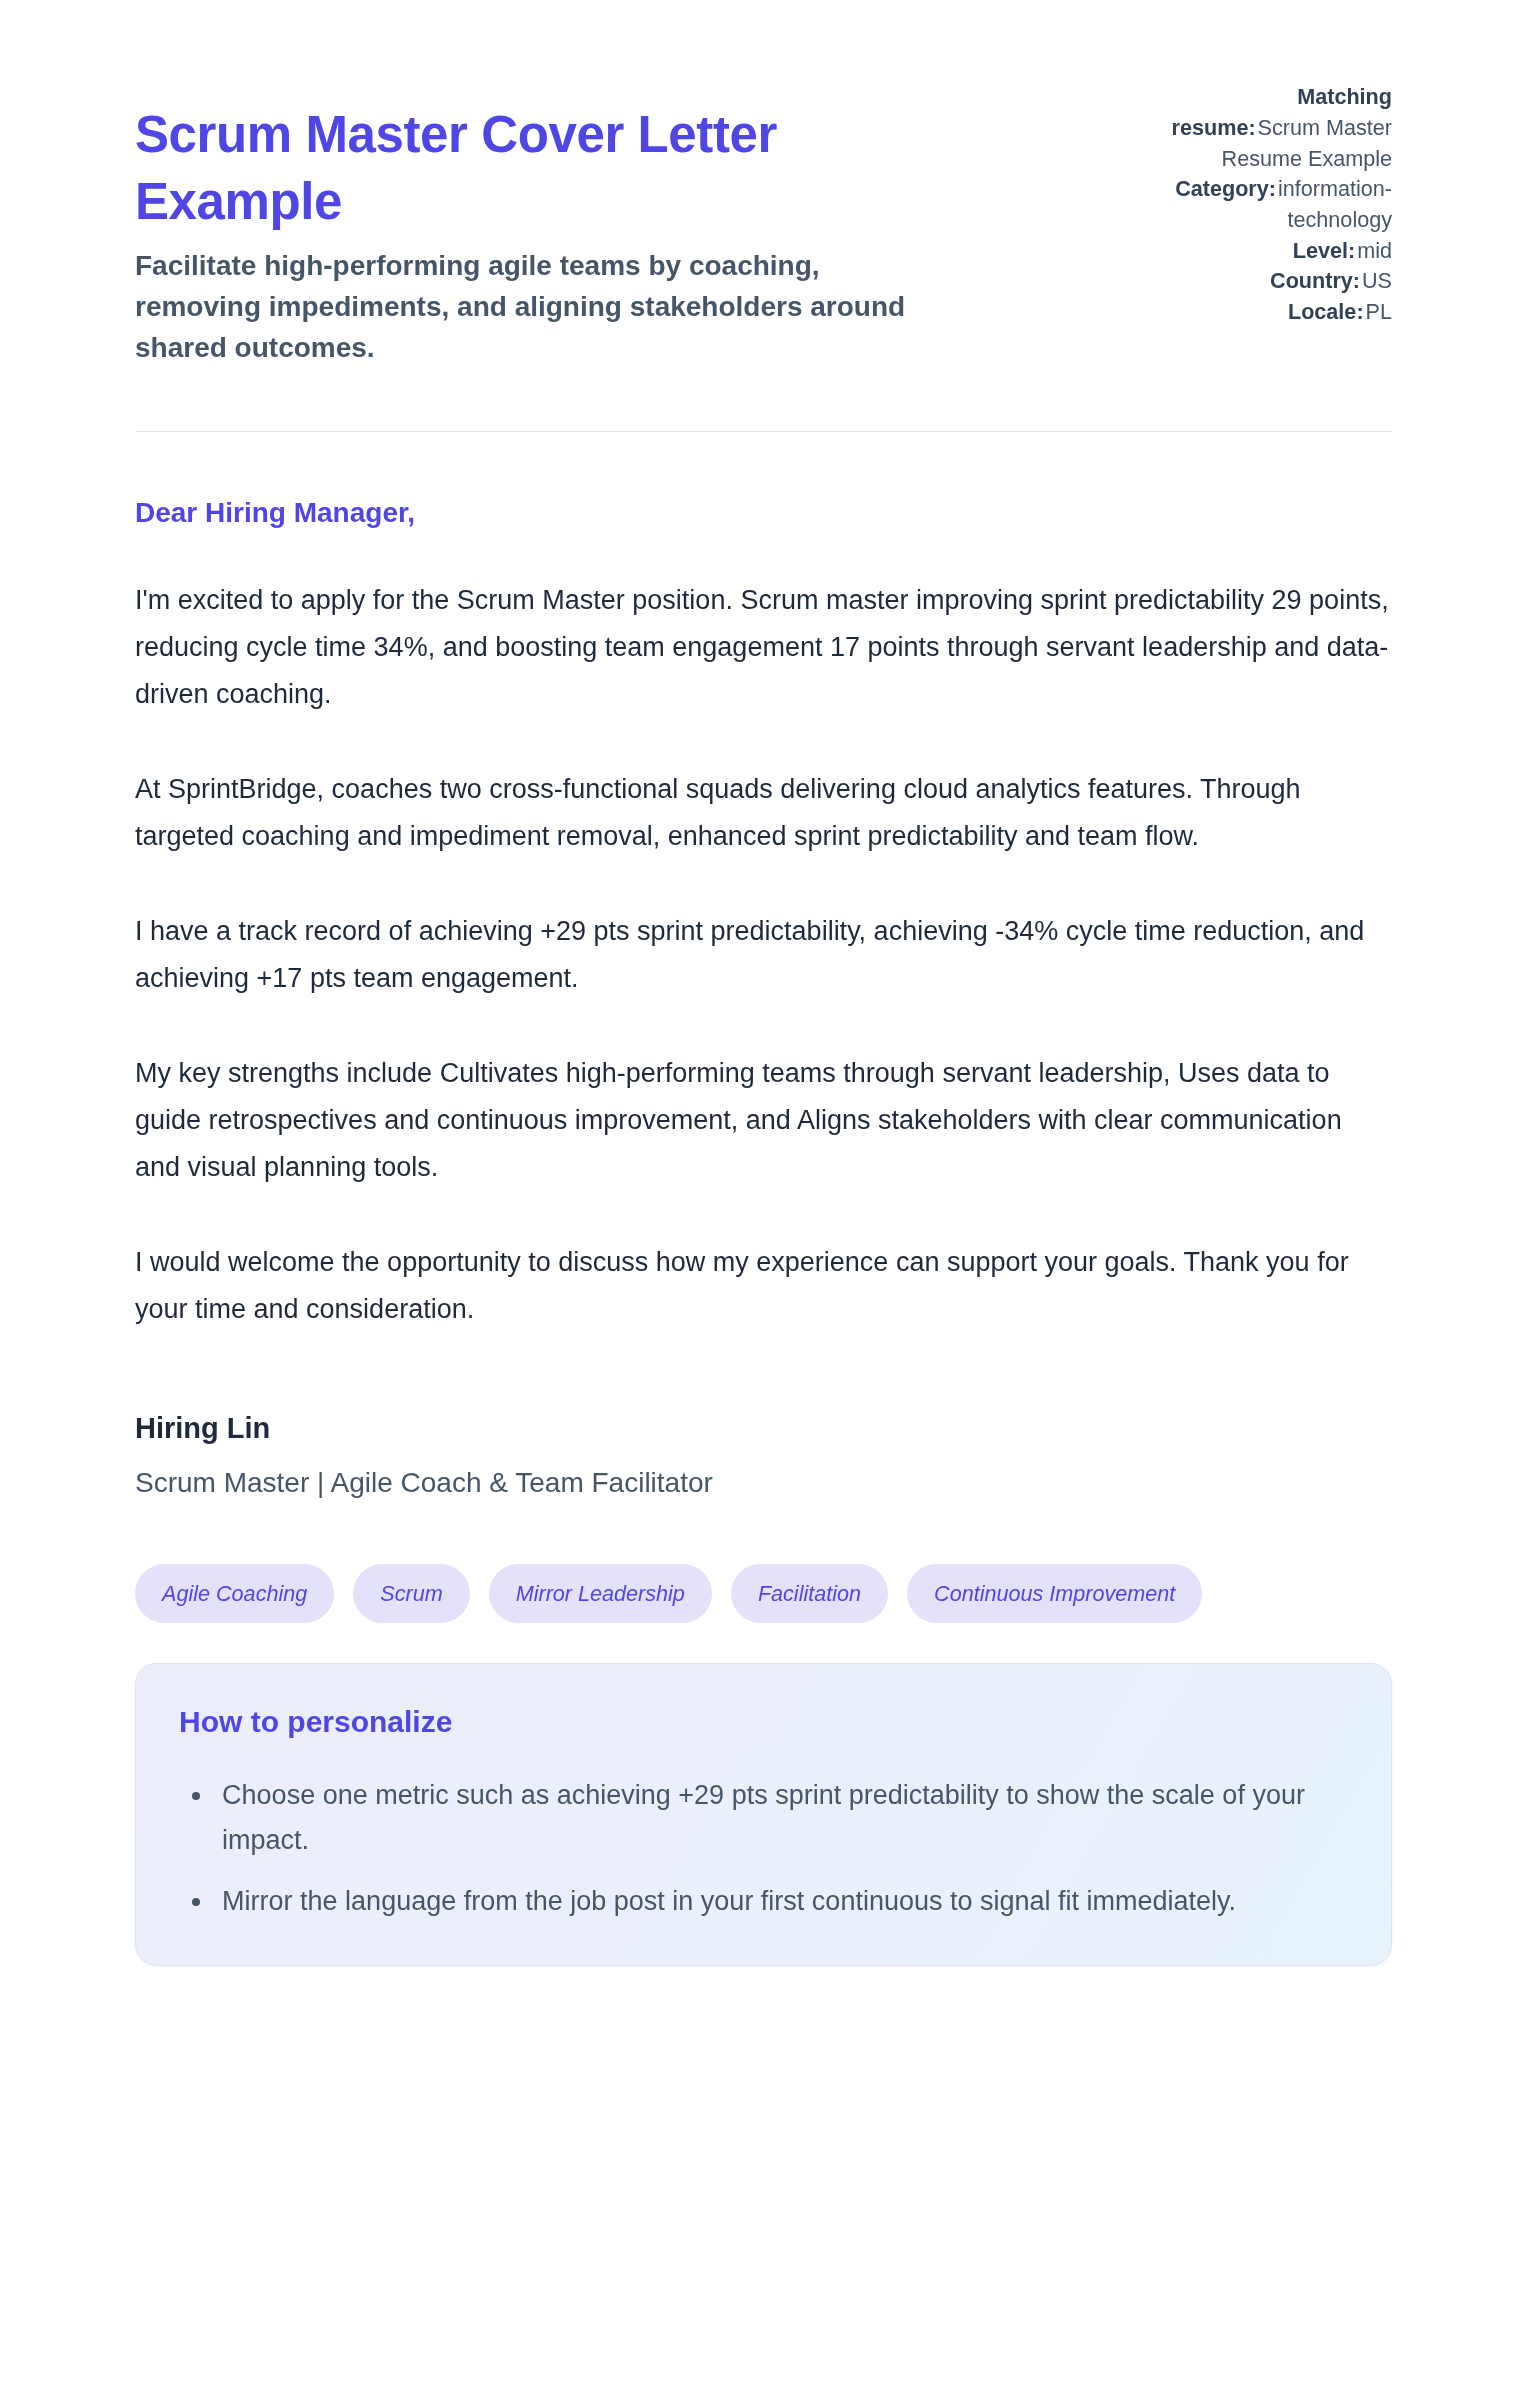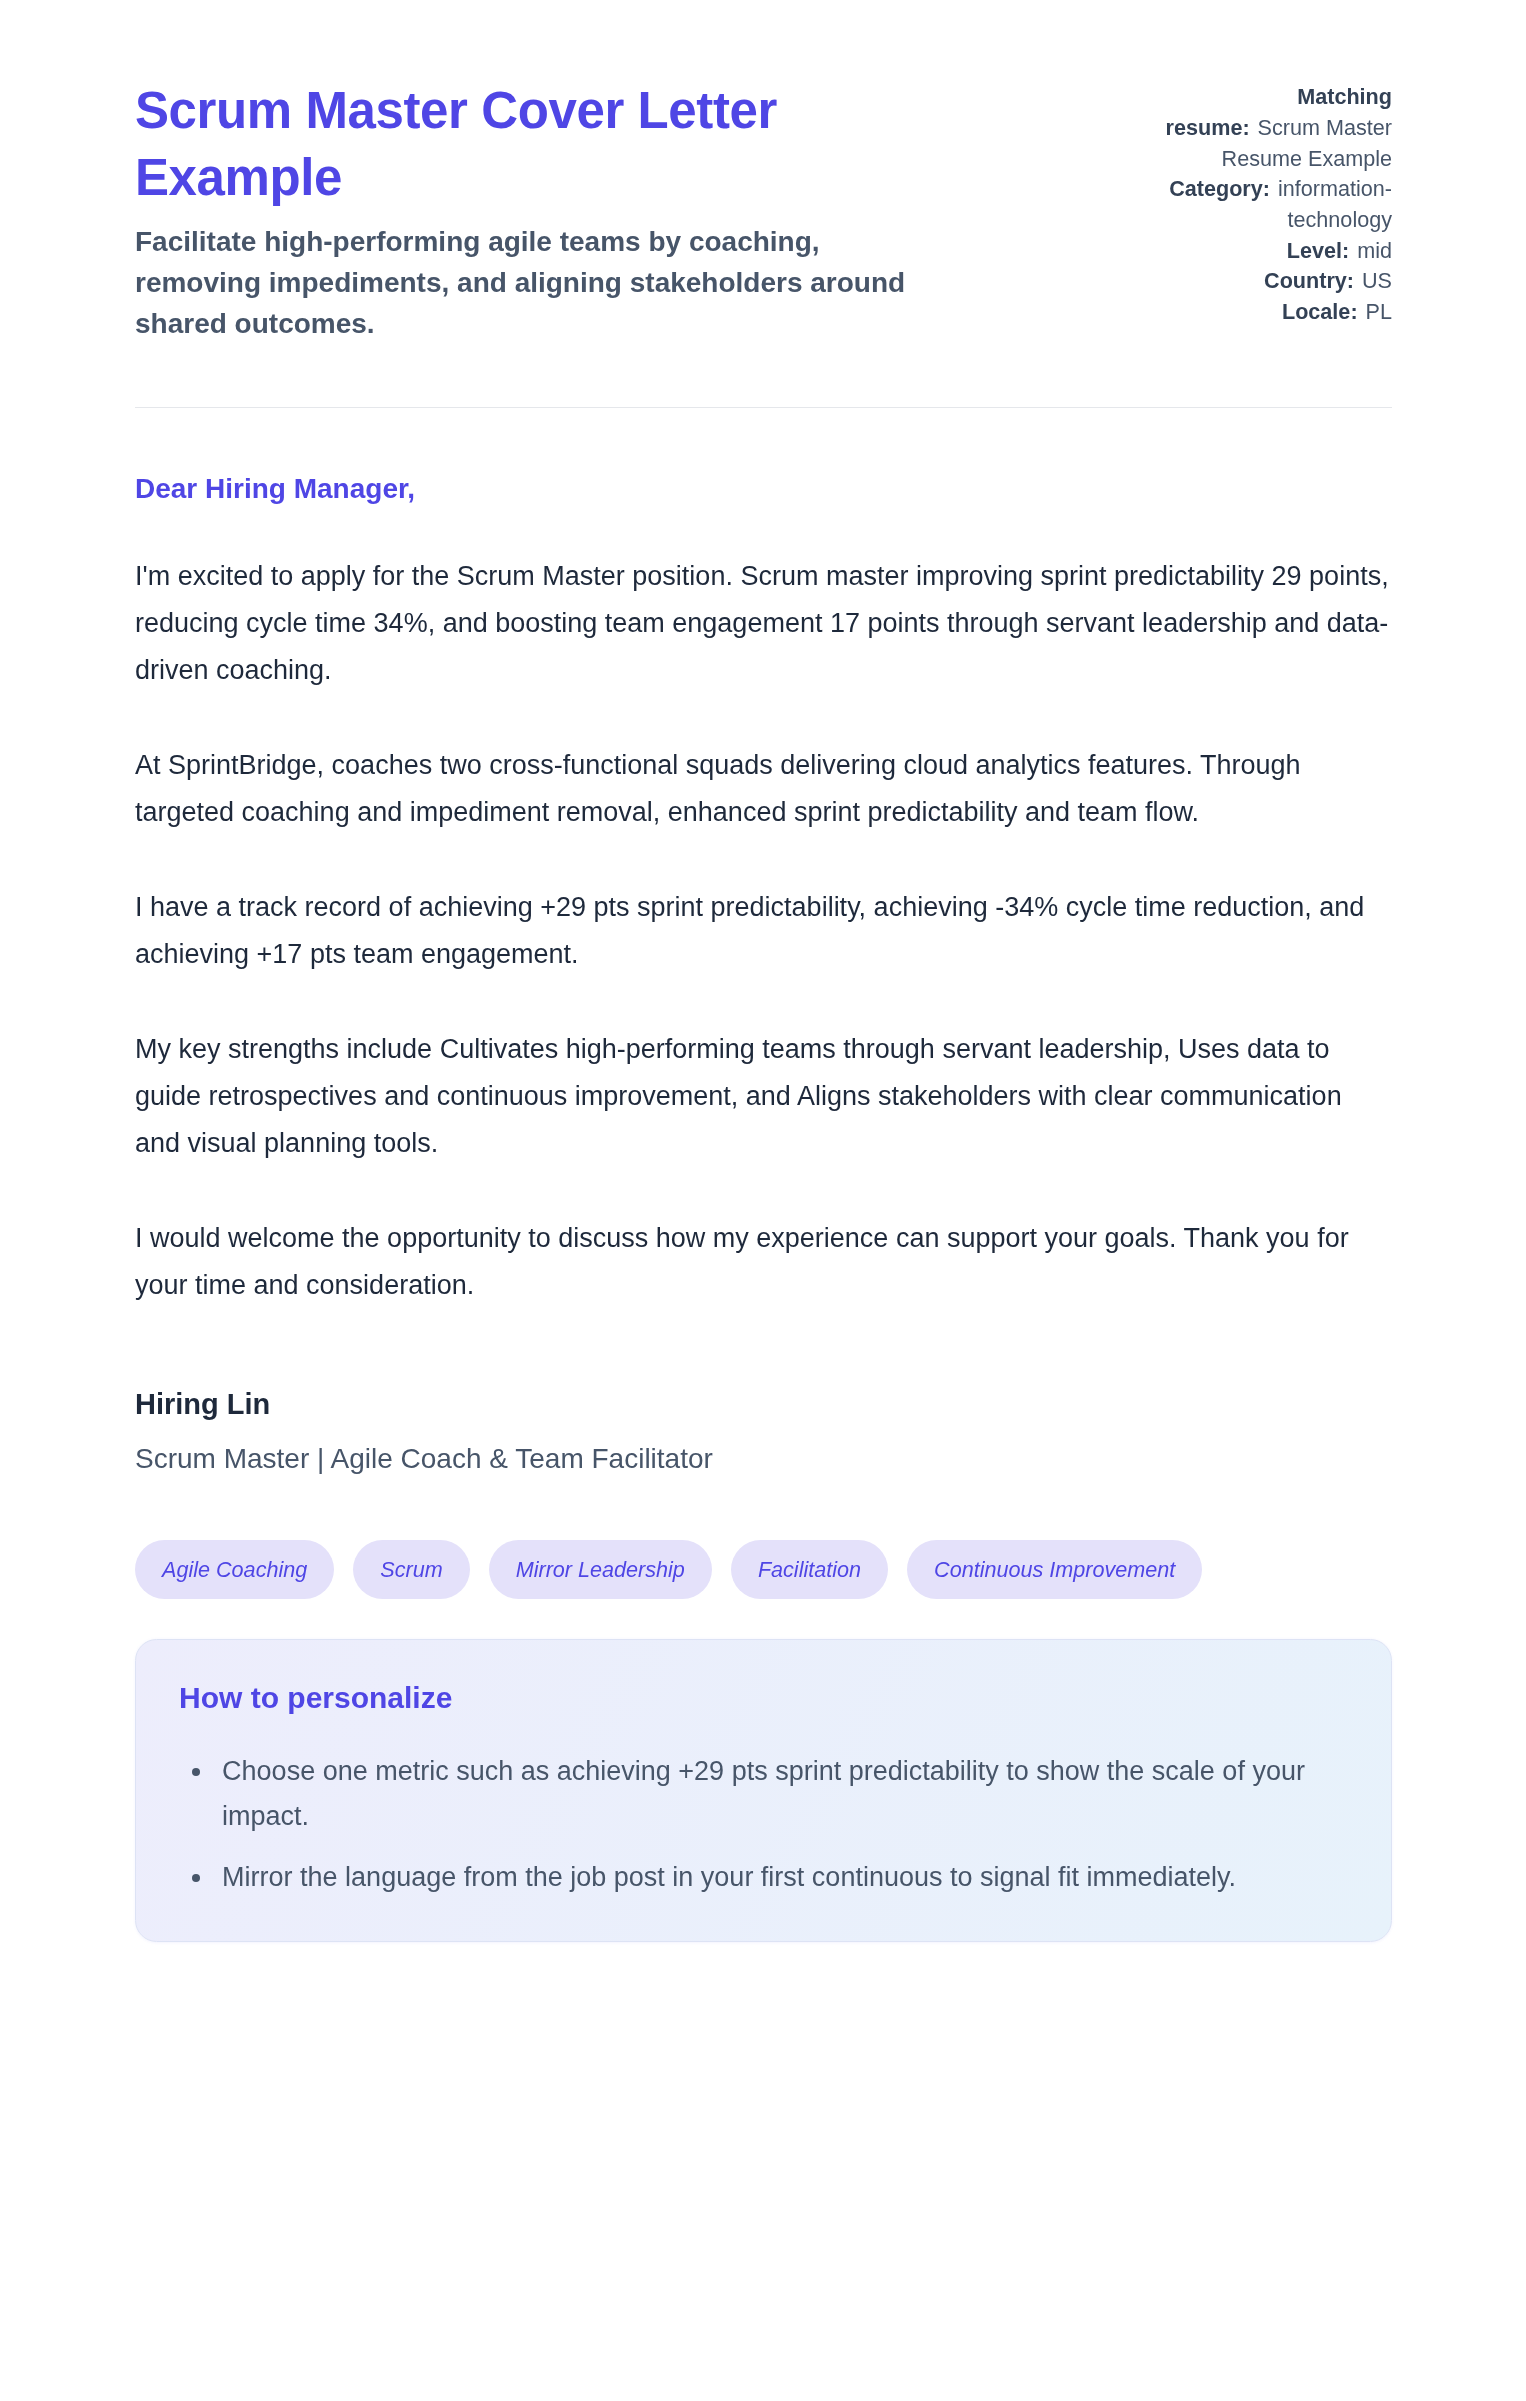--- a/index.html
+++ b/index.html
@@ -26,21 +26,21 @@
     margin:0 auto;
     padding-top:77px;
     padding-bottom:90px;
   }
   
   .header{
     display:flex;
     justify-content:space-between;
     align-items:flex-start;
   }
-  .header-left{max-width:808px;}
+  .header-left{max-width:808px;margin-top:24px;}
   .page-title{
     color:var(--accent);
     font-size:51px;
     line-height:1.32;
     font-weight:700;
     letter-spacing:-0.4px;
   }
   .page-subtitle{
     margin-top:10.8px;
     color:var(--slate);
@@ -54,21 +54,21 @@
     text-align:right;
     font-size:21.6px;
     line-height:1.42;
     color:var(--slate);
     flex-shrink:0;
   }
   .meta-label{
     font-weight:700;
     color:var(--slate-dark);
   }
-  .meta-value{margin-left:8px;}
+  .meta-value{margin-left:2px;}
   .divider{
     margin-top:63px;
     border:none;
     border-top:1.8px solid var(--divider);
   }
   
   .salutation{
     margin-top:65px;
     color:var(--accent);
     font-size:28px;

